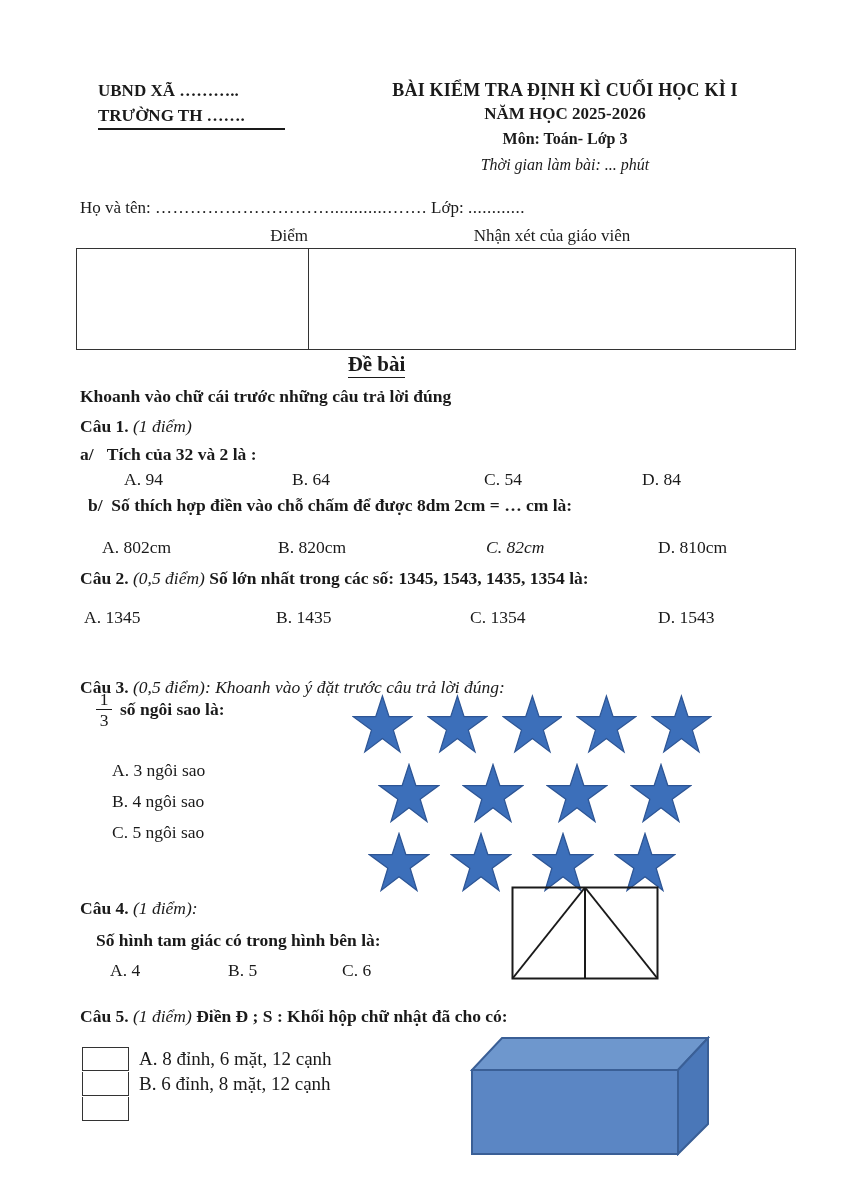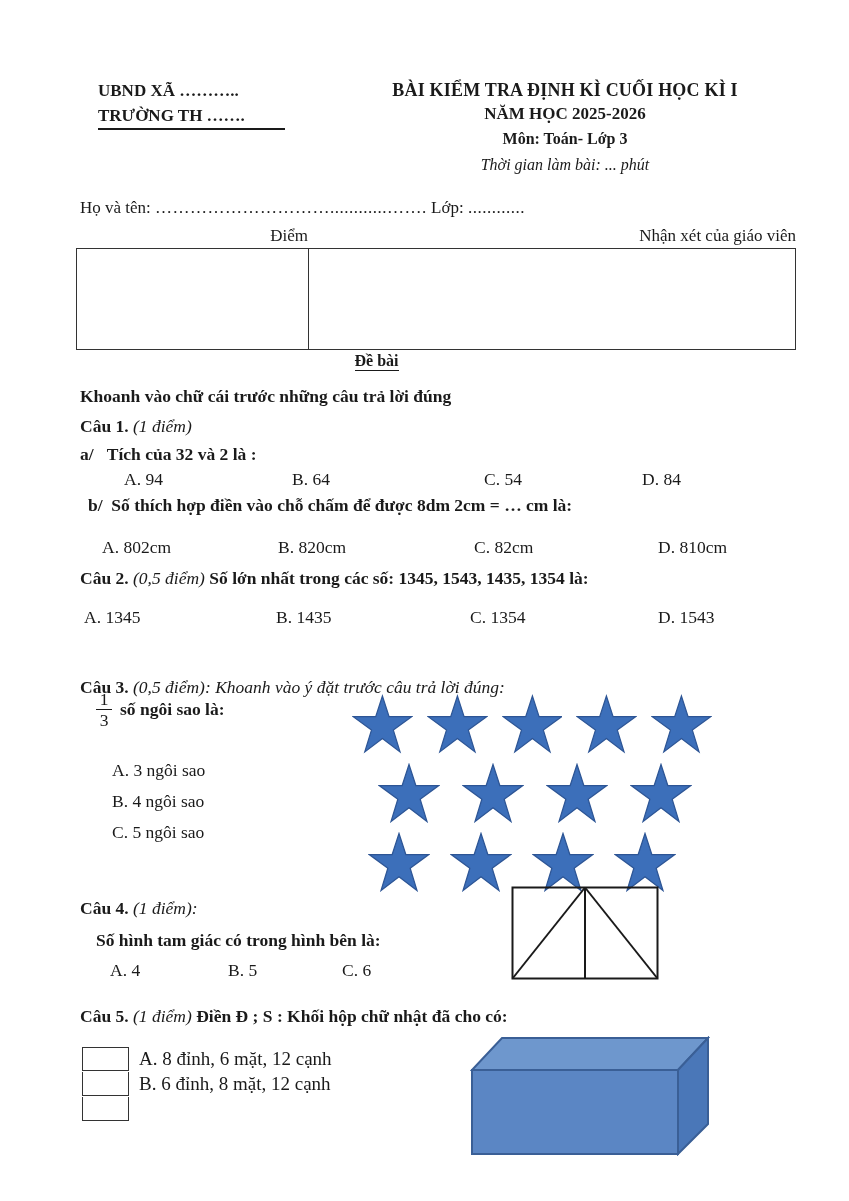--- a/index.html
+++ b/index.html
@@ -94,42 +94,42 @@
     display: flex;
     font-size: 17px;
     height: 22px;
   }
   .score-head .cell-left {
     width: 232px;
     text-align: right;
   }
   .score-head .cell-right {
     flex: 1;
-    text-align: right;
+    text-align: center;
   }
   .score-box {
     display: flex;
     height: 100px;
     border: 1px solid #333;
   }
   .score-box .box-left {
     width: 231px;
     border-right: 1px solid #333;
   }
   .score-box .box-right { flex: 1; }
 
   
   .debai {
     position: absolute;
     top: 352px;
     left: 0;
     width: 753px;
     text-align: center;
     font-weight: bold;
-    font-size: 16px;
+    font-size: 21px;
   }
   .debai span {
     border-bottom: 1px solid #1a1a1a;
     padding-bottom: 1px;
   }
 
   .instr {
     position: absolute;
     top: 386px;
     left: 80px;
@@ -304,21 +304,21 @@
     <span style="left:404px;">C. 54</span>
     <span style="left:562px;">D. 84</span>
   </div>
   <div class="q" id="q1b">
     <b>b/</b>
     &nbsp;<b>Số thích hợp điền vào chỗ chấm để được 8dm 2cm = … cm là:</b>
   </div>
   <div class="opts" id="q1b-opts">
     <span style="left:22px;text-align:center;">A. 802cm</span>
     <span style="left:198px;">B. 820cm</span>
-    <span style="left:394px;">C. 82cm</span>
+    <span style="left:406px;font-style:italic;">C. 82cm</span>
     <span style="left:578px;">D. 810cm</span>
   </div>
 
   <div class="q" id="q2">
     <b>Câu 2.</b>
     <i>(0,5 điểm)</i>
     <b>Số lớn nhất trong các số: 1345, 1543, 1435, 1354 là:</b>
   </div>
   <div class="opts" id="q2-opts">
     <span style="left:4px;">A. 1345</span>

